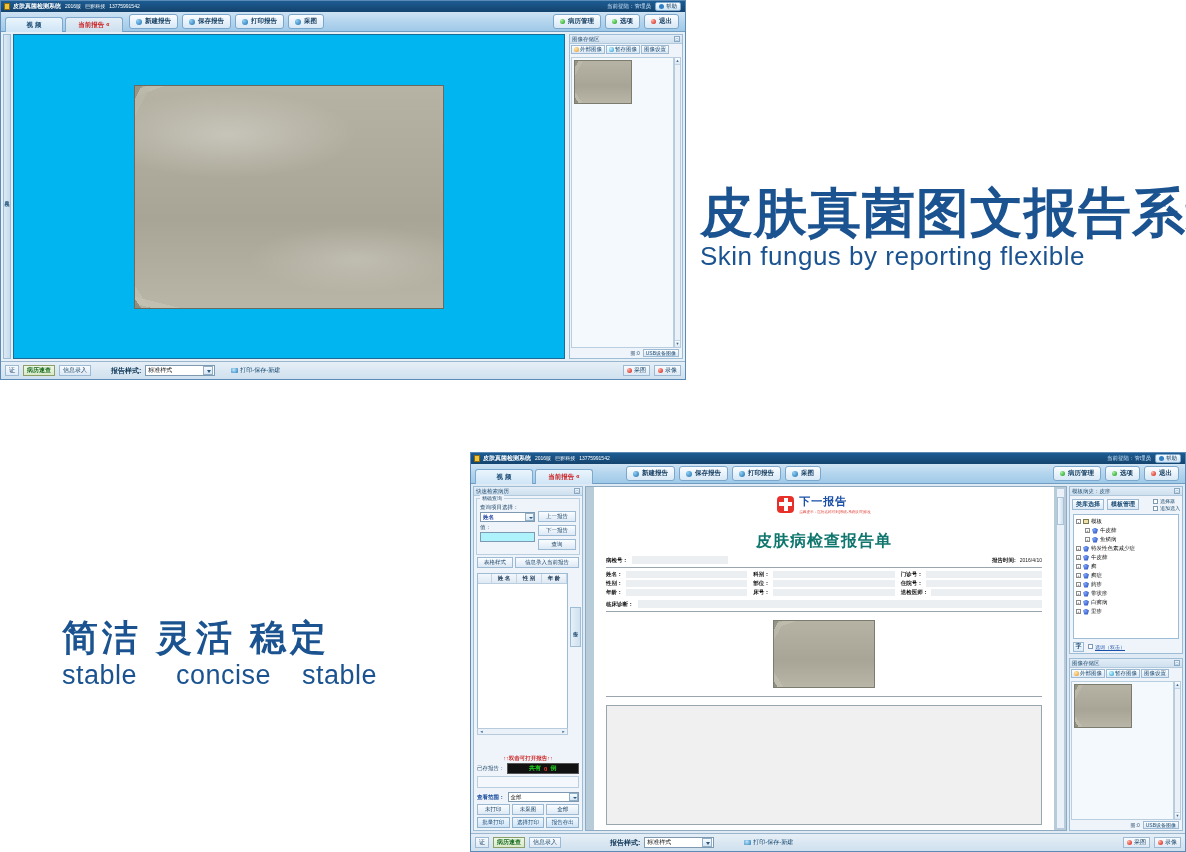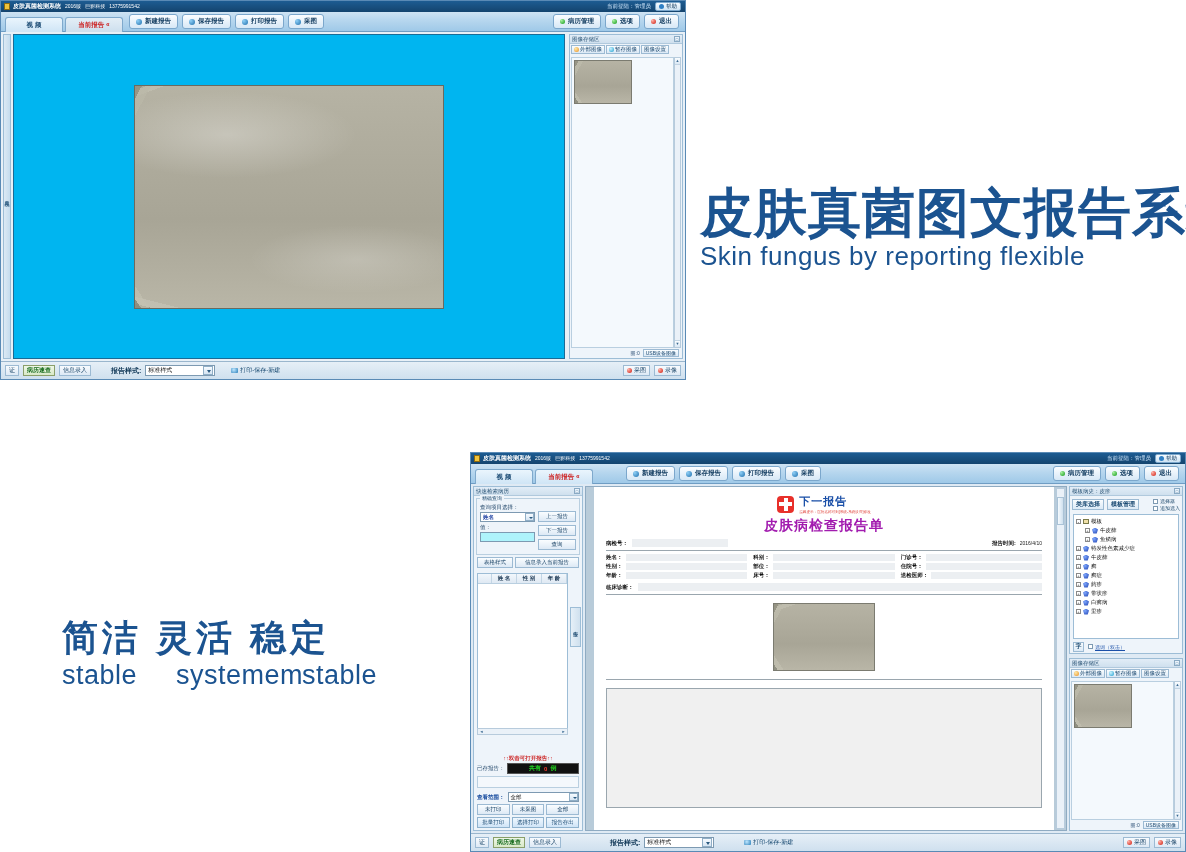--- a/index.html
+++ b/index.html
@@ -191,21 +191,21 @@
   
   .b-center { position:absolute; left:114px; top:2px; right:118px; bottom:2px; background:#b8cbd9; border:1px solid #8fabc2; overflow:hidden; }
   .paper { position:absolute; left:8px; right:12px; top:0px; bottom:0; background:#fff; }
   .hosp-head { display:flex; align-items:center; justify-content:center; gap:5px; padding-top:7px; }
   .cross { width:17px; height:17px; position:relative; }
   .cross .blob { position:absolute; inset:0; background:#e8302a; border-radius:4px; }
   .cross .v { position:absolute; left:6.5px; top:2px; width:4px; height:13px; background:#fff; }
   .cross .h { position:absolute; top:6.5px; left:2px; height:4px; width:13px; background:#fff; }
   .hosp-name { font-size:11px; font-weight:bold; color:#1b50a8; letter-spacing:1px; }
   .hosp-tip { font-size:3.6px; color:#e0453c; margin-top:1px; }
-  .rep-title { text-align:center; font-size:14px; font-weight:bold; color:#a21caf; margin-top:3px; letter-spacing:1px; }
+  .rep-title { text-align:center; font-size:16px; font-weight:bold; color:#0f766e; margin-top:17px; letter-spacing:1px; }
   .rline { display:flex; align-items:center; padding:0 12px; margin-top:4px; gap:4px; }
   .rlab { font-size:5.5px; font-weight:bold; color:#111; white-space:nowrap; }
   .rfield { background:#eceff2; height:8px; flex:1; }
   .rdate { font-size:5px; color:#222; }
   .hr { height:1px; background:#9aa6ae; margin:3px 12px 0; }
   .grid3 { display:grid; grid-template-columns:1fr 1fr 1fr; gap:2px 6px; padding:3px 12px 0; }
   .cellrow { display:flex; align-items:center; gap:3px; }
   .cellrow .rfield { height:7px; }
   .rep-photo {
     margin:8px auto 0; width:102px; height:68px; border:1px solid #7b7b70;
@@ -386,21 +386,21 @@
 
 <div class="mk" id="mk-right">
   <div class="cn">皮肤真菌图文报告系统</div>
   <div class="en">Skin fungus by reporting flexible</div>
 </div>
 
 <div class="mk" id="mk-left">
   <div class="cn">简洁 灵活 稳定</div>
   <div class="en">
     <span style="display:inline-block;width:106px">stable</span>
-    <span style="display:inline-block;width:118px">systemem</span>
+    <span style="display:inline-block;width:118px">concise</span>
     <span>stable</span>
   </div>
 </div>
 
 <div class="app-window" id="win-bot">
 
   <div class="titlebar">
     <span class="lock"></span>
     <span class="title-txt">
       <span class="t1">皮肤真菌检测系统</span>

